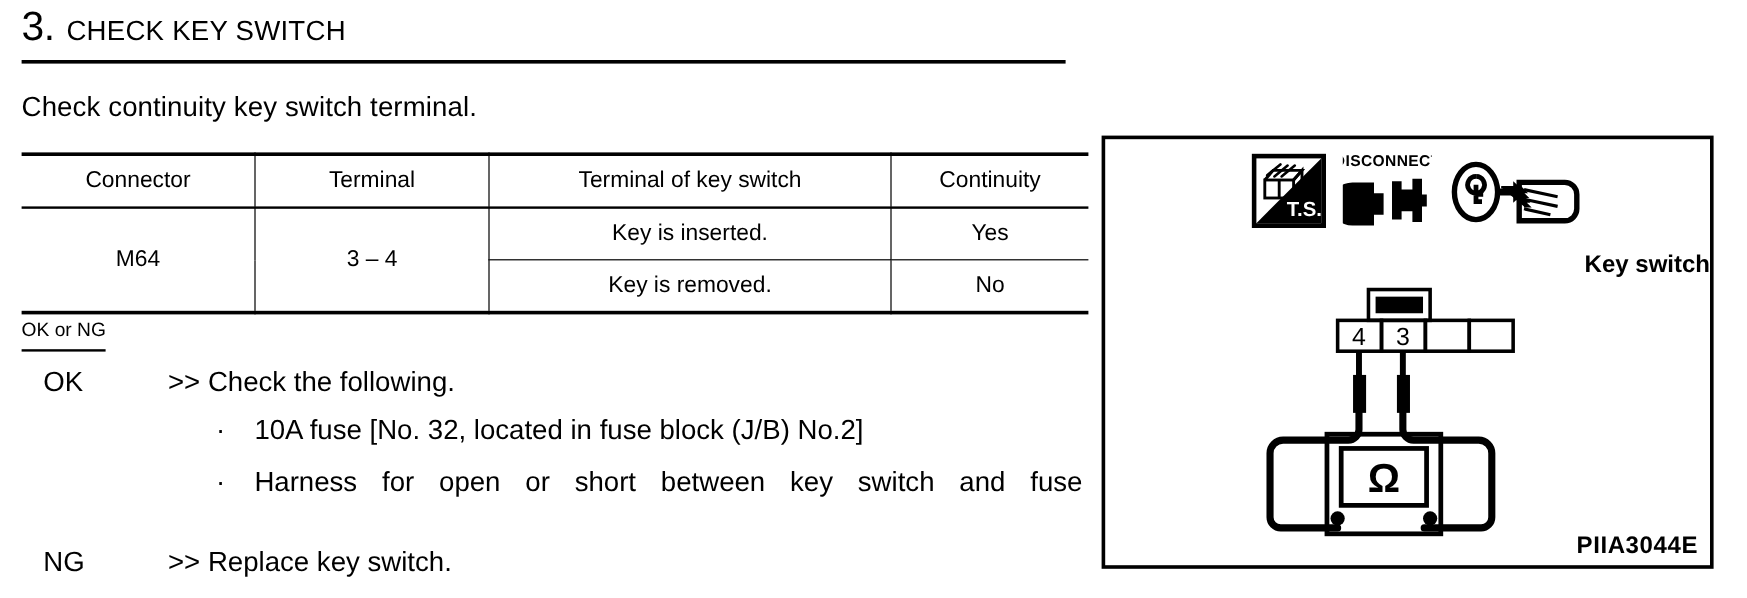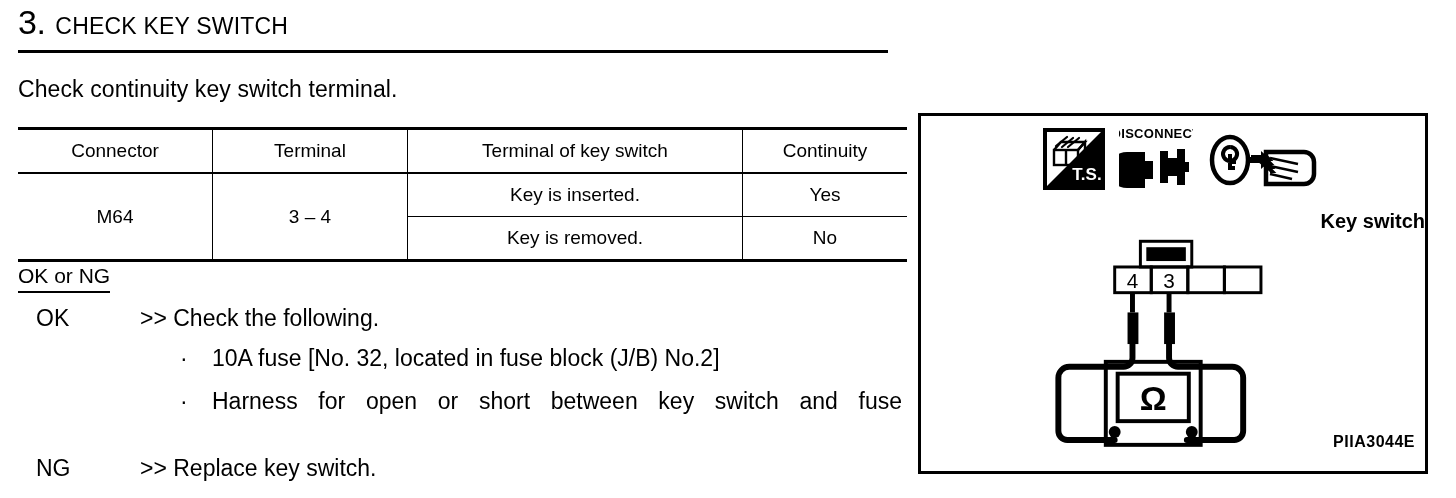--- a/index.html
+++ b/index.html
@@ -78,21 +78,21 @@
   .spec-table tbody tr.first-body td { border-bottom: 1.5px solid #000; }
   .spec-table tbody tr.last-body { border-bottom: 3px solid #000; }
   .col-sep { border-right: 1.5px solid #000; }
   .rowspan-cell { border-right: 1.5px solid #000; margin-top: 24px; }
 
   
   .oknG-head {
     position: absolute;
     left: 18px;
     top: 262px;
-    font-size: 21px;
+    font-size: 16px;
     line-height: 28px;
     border-bottom: 2px solid #000;
     display: inline-block;
     padding-bottom: 1px;
   }
   .branch {
     position: absolute;
     font-size: 23px;
     line-height: 30px;
   }
@@ -134,22 +134,22 @@
     top: 113px;
     width: 510px;
     height: 361px;
     border: 3px solid #000;
     background: #fff;
     box-sizing: border-box;
   }
   .fig-id {
     position: absolute;
     right: 10px;
-    bottom: 20px;
-    font-size: 16px;
+    bottom: 4px;
+    font-size: 20px;
     font-weight: bold;
     letter-spacing: 0.5px;
   }
   .fig-caption {
     position: absolute;
     left: 0;
     top: 94px;
     width: 100%;
     text-align: right;
     font-size: 20px;

